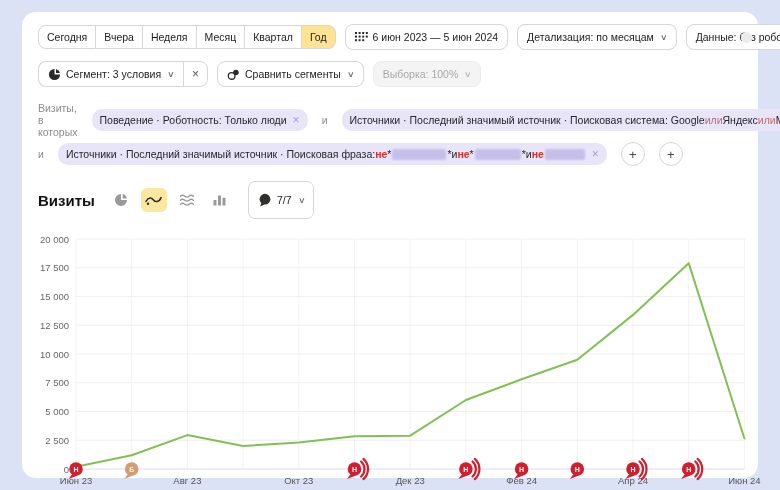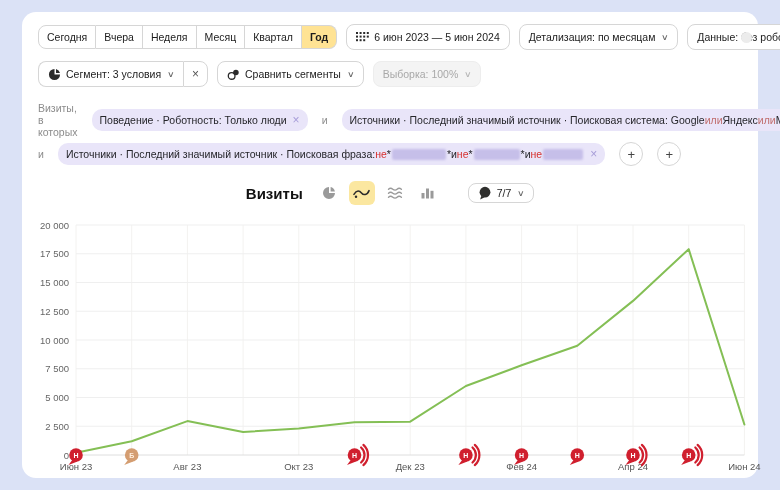--- a/index.html
+++ b/index.html
@@ -27,60 +27,60 @@
   .btn.disabled{background:#f4f4f4;border-color:#ededed;color:#a8a8a8;cursor:default;}
   .btn.disabled .chev{color:#b5b5b5;}
   
   .tabs{display:flex;}
   .tab{
     background:#fff;border:1px solid #d6d6d6;border-left-width:0;
     height:24px;display:flex;align-items:center;padding:0 8px;
     font-size:10.5px;color:#1c1c1c;cursor:pointer;box-sizing:border-box;white-space:nowrap;
   }
   .tab:first-child{border-left-width:1px;border-radius:8px 0 0 8px;}
-  .tab:last-child{border-radius:0 8px 8px 0;font-weight:bold;}
+  .tab:last-child{border-radius:0 8px 8px 0;}
   .tab.active{background:#ffe394;}
   
   .btn-group{display:flex;}
   .btn-group .btn:first-child{border-radius:8px 0 0 8px;border-right-width:0;}
   .btn-group .btn:last-child{border-radius:0 8px 8px 0;padding:0 8px;color:#555;font-size:12px;}
   .ghost-circle{
     position:absolute;right:-10px;top:8px;width:11px;height:11px;border-radius:50%;
     background:#ececec;
   }
   
   .filters{margin-top:15px;font-size:10.5px;color:#8c8c8c;}
   .frow{display:flex;align-items:center;gap:14px;margin-top:4px;flex-wrap:nowrap;}
   .chip{
     display:inline-flex;align-items:center;
     background:#e9e5f9;border-radius:10px;padding:5px 8px;
     color:#26262b;white-space:nowrap;cursor:pointer;
   }
   .chip .op{color:#c06d6d;}
-  .chip .neg{color:#d6312f;font-weight:normal;}
+  .chip .neg{color:#d6312f;font-weight:bold;}
   .chip .redacted{
     display:inline-block;height:11px;border-radius:2px;background:#c6bfe9;
     filter:blur(1.3px);margin:0 1px;vertical-align:-2px;
   }
   .chip .chip-close{color:#a79dd8;margin-left:6px;font-size:12px;line-height:10px;}
   .and-label{color:#8c8c8c;}
   .plus-btn{
     width:22px;height:22px;border:1px solid #d6d6d6;border-radius:50%;
     display:inline-flex;align-items:center;justify-content:center;
     color:#444;font-size:13px;background:#fff;cursor:pointer;flex:none;
   }
   
-  .chart-header{margin-top:15px;gap:7px;justify-content:center;}
+  .chart-header{margin-top:15px;gap:7px;}
   .chart-title{font-size:15px;font-weight:700;color:#111;margin-right:6px;}
   .icon-btn{
     width:26px;height:24px;display:inline-flex;align-items:center;justify-content:center;
     border-radius:6px;cursor:pointer;
   }
   .icon-btn.active{background:#fbe7a0;}
-  .comments-btn{margin-left:20px;height:20px;}
+  .comments-btn{margin-left:8px;height:38px;border-radius:7px;}
   
   #chart-svg{display:block;margin:10px 0 0 -4px;overflow:visible;}
 </style>
 </head>
 <body>
 
 <div class="card">
 
   <div class="row row1">
     <div class="tabs" id="period-tabs">

